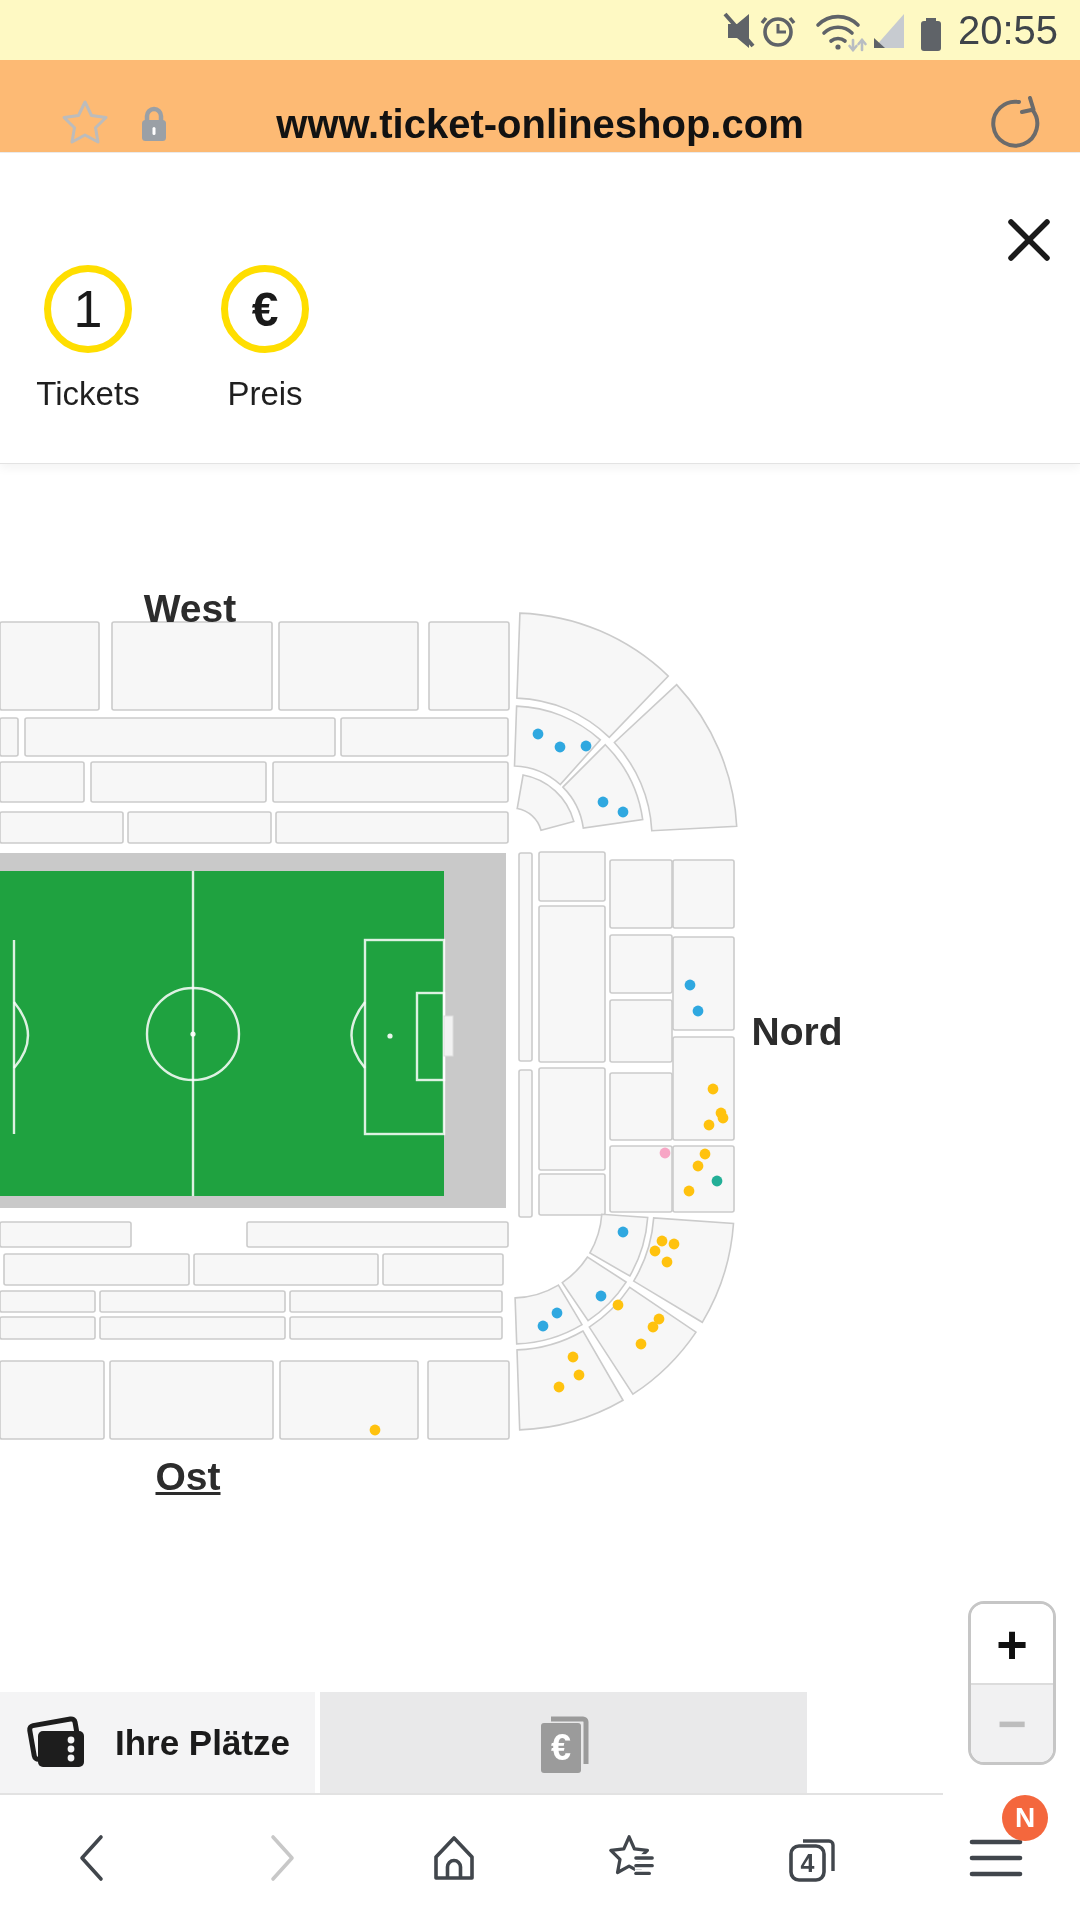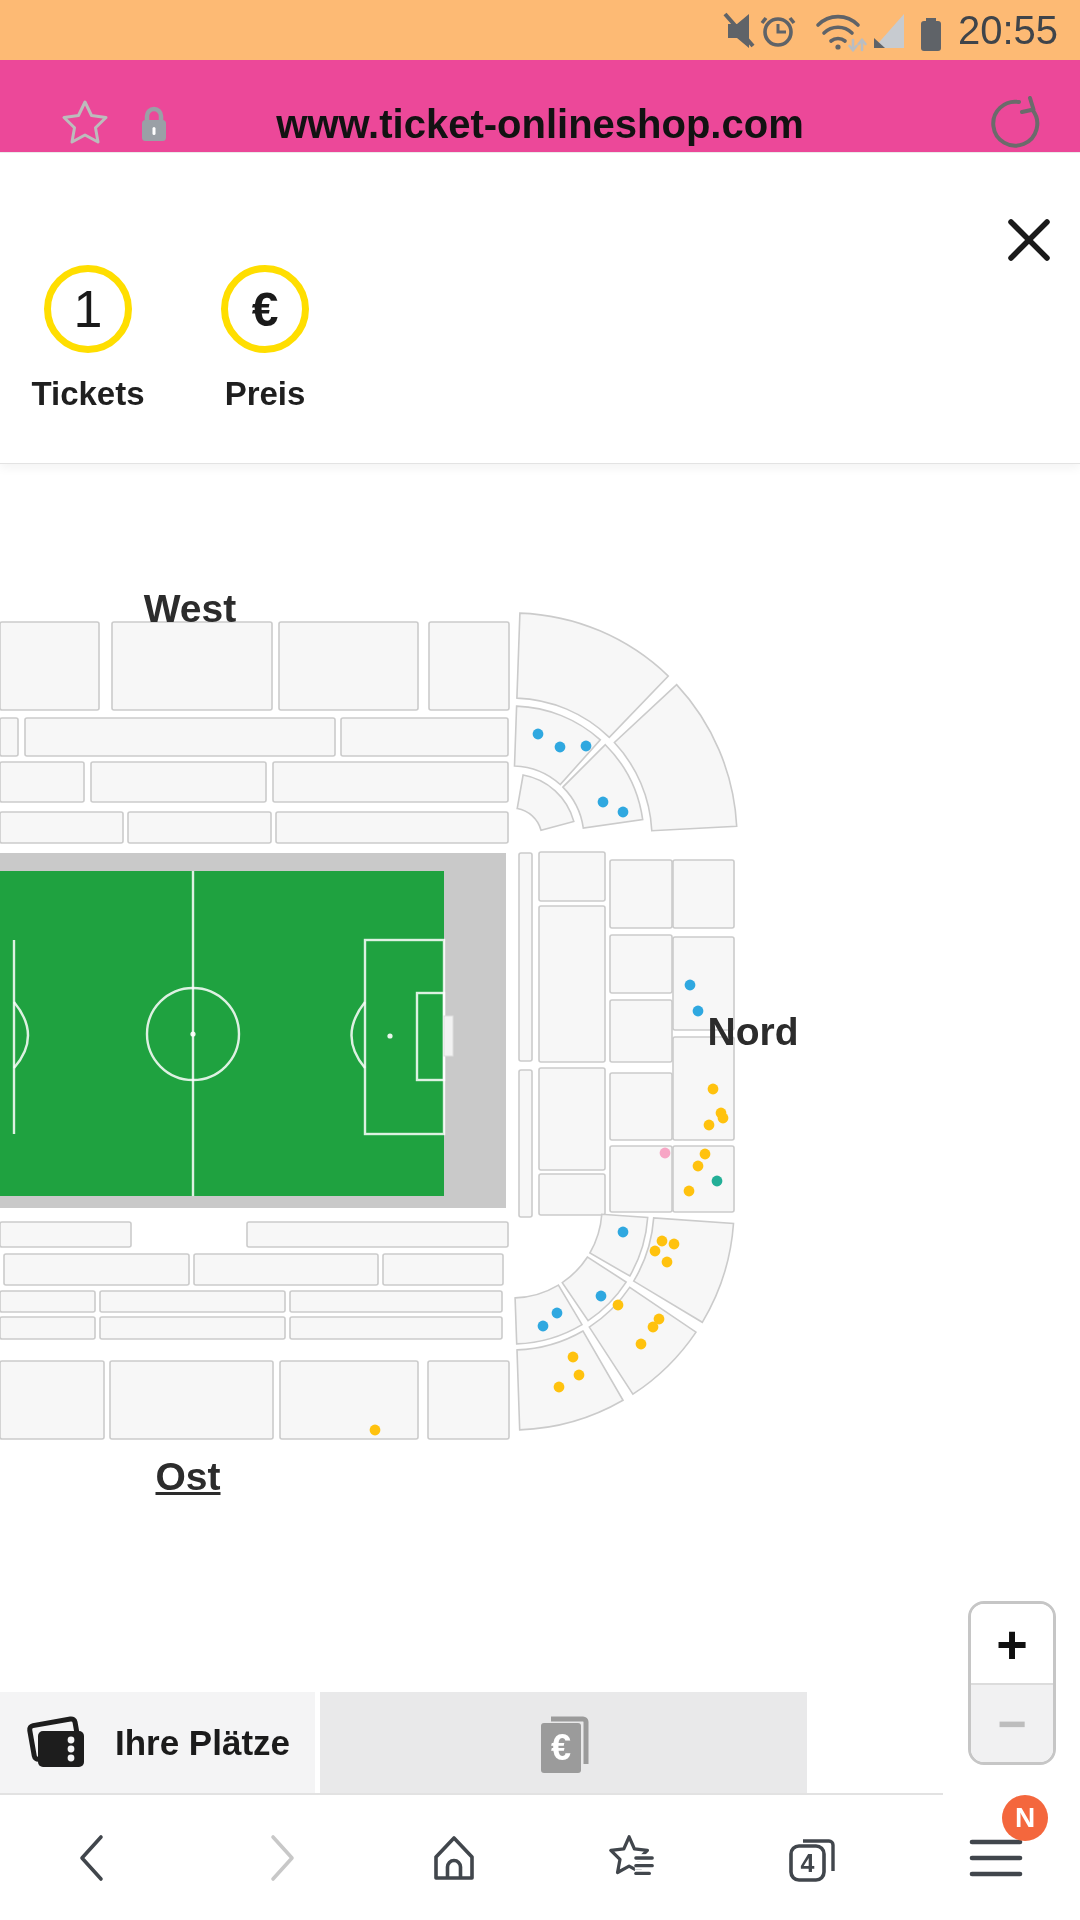--- a/index.html
+++ b/index.html
@@ -1,40 +1,40 @@
 <!DOCTYPE html>
 <html style="--accent: #FFDE00; --badge: #F4673D;"><head>
 <meta charset="utf-8">
 <style>
   html,body{margin:0;padding:0;background:#fff;}
   .screen{position:relative;width:1080px;height:1920px;background:#fff;overflow:hidden;
           font-family:"Liberation Sans",sans-serif;color:#1a1a1a;}
   svg{display:block;}
 
   
-  .status-bar{position:absolute;left:0;top:0;width:1080px;height:60px;background:#fdba74;}
+  .status-bar{position:absolute;left:0;top:0;width:1080px;height:60px;background:#fef9c3;}
   .status-icons{position:absolute;right:18px;top:6px;width:340px;height:50px;}
   .status-time{position:absolute;right:22px;top:8px;font-size:40px;font-weight:400;color:#3f444a;letter-spacing:0;}
 
   
-  .address-bar{position:absolute;left:0;top:60px;width:1080px;height:92px;background:#ec4899;border-bottom:1px solid #ececec;}
+  .address-bar{position:absolute;left:0;top:60px;width:1080px;height:92px;background:#fdba74;border-bottom:1px solid #ececec;}
   .star-btn{position:absolute;left:60px;top:38px;width:50px;height:50px;}
   .lock-ic{position:absolute;left:138px;top:44px;width:32px;height:40px;}
   .url-text{position:absolute;left:50%;top:42px;transform:translateX(-50%);font-size:40px;font-weight:700;color:#121212;white-space:nowrap;}
   .reload-btn{position:absolute;left:986px;top:36px;width:54px;height:54px;}
 
   
   .steps-panel{position:absolute;left:0;top:153px;width:1080px;height:310px;background:#fff;
                border-bottom:1px solid #e3e3e3;box-shadow:0 4px 10px rgba(0,0,0,.05);}
   .step{position:absolute;top:112px;width:150px;display:flex;flex-direction:column;align-items:center;}
   .step-circle{box-sizing:border-box;width:88px;height:88px;border:7px solid var(--accent,#FFDE00);
                border-radius:50%;background:#fff;display:flex;align-items:center;justify-content:center;}
   .step-num{font-size:52px;font-weight:300;color:#1a1a1a;}
   .step-euro{font-size:48px;font-weight:700;color:#1a1a1a;}
-  .step-label{margin-top:22px;font-size:33px;font-weight:700;color:#1f1f1f;}
+  .step-label{margin-top:22px;font-size:33px;font-weight:400;color:#1f1f1f;}
   .close-btn{position:absolute;left:1004px;top:62px;width:50px;height:50px;cursor:pointer;}
 
   
   .map-svg{position:absolute;left:0;top:0;width:1080px;height:1920px;}
   .map-label{position:absolute;transform:translate(-50%,-50%);font-size:39px;font-weight:600;color:#2c2c2c;white-space:nowrap;}
 
   
   .zoom-ctl{position:absolute;left:968px;top:1601px;width:88px;height:164px;box-sizing:border-box;
             border:3px solid #c6c6c6;border-radius:16px;background:#fff;overflow:hidden;}
   .zoom-in{height:79px;display:flex;align-items:center;justify-content:center;font-size:54px;font-weight:700;color:#101010;background:#fff;}
@@ -155,21 +155,21 @@
       <circle cx="659" cy="1319" r="5.4" fill="#FFC20E"></circle>
       <circle cx="653" cy="1327" r="5.4" fill="#FFC20E"></circle>
       <circle cx="641" cy="1344" r="5.4" fill="#FFC20E"></circle>
       <circle cx="573" cy="1357" r="5.4" fill="#FFC20E"></circle>
       <circle cx="579" cy="1375" r="5.4" fill="#FFC20E"></circle>
       <circle cx="559" cy="1387" r="5.4" fill="#FFC20E"></circle>
       <circle cx="375" cy="1430" r="5.4" fill="#FFC20E"></circle>
     </svg>
 
   <span class="map-label" style="left:190px;top:609px;">West</span>
-  <span class="map-label" style="left:753px;top:1032px;">Nord</span>
+  <span class="map-label" style="left:797px;top:1032px;">Nord</span>
   <span class="map-label" style="left:188px;top:1477px;text-decoration:underline;">Ost</span>
 
   <div class="status-bar">
     <svg class="status-icons" viewBox="0 0 340 50">
       <g fill="#5f6368" stroke="none">
         <path d="M6 18 h9 l12 -10 v34 l-12 -10 h-9 z"></path>
         <line x1="3" y1="8" x2="31" y2="40" stroke="#5f6368" stroke-width="4"></line>
       </g>
       <g fill="none" stroke="#5f6368" stroke-width="3.6">
         <circle cx="56" cy="26" r="13"></circle>

